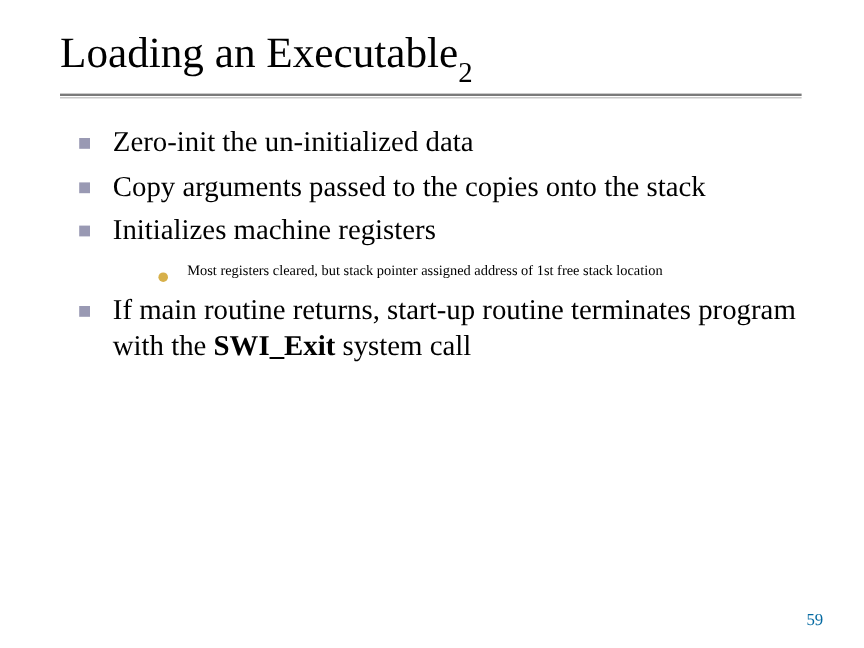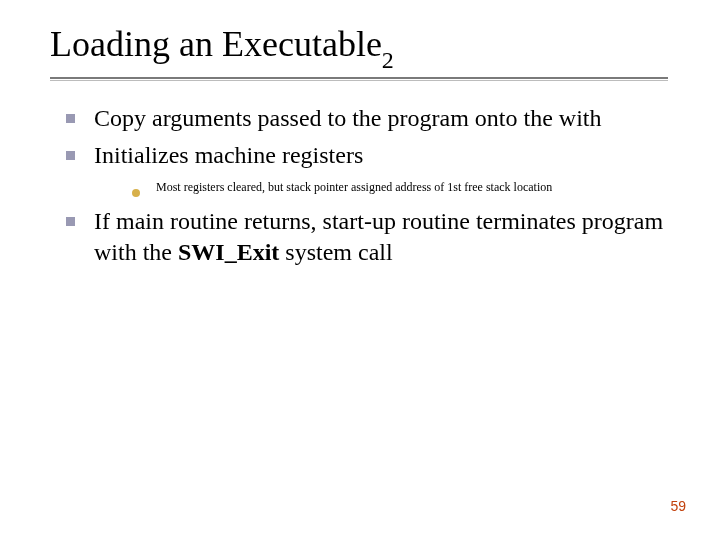--- a/index.html
+++ b/index.html
@@ -92,40 +92,41 @@
     top: 9px;
     width: 8px;
     height: 8px;
     background: #d7b04a;
     border-radius: 50%;
   }
   .bold { font-weight: bold; }
   .pagenum {
     position: absolute;
     right: 22px;
-    bottom: 26px;
-    font-family: Liberation Sans, sans-serif;
+    bottom: 14px;
+    font-family: Liberation Serif, serif;
     font-size: 14px;
-    color: #c2410c;
+    color: #0369a1;
   }
 </style>
 </head>
 <body>
 
 <div class="slide">
 
   <div class="title-wrap">
     <div class="title">
       <span>Loading an Executable</span><span class="sub">2</span>
     </div>
     <div class="rule"></div>
   </div>
 
   <ul class="level1">
-    <li><span>Copy arguments passed to the program onto the with</span></li>
+    <li><span>Zero-init the un-initialized data</span></li>
+    <li><span>Copy arguments passed to the copies onto the stack</span></li>
     <li>
       <span>Initializes machine registers</span>
       <ul class="level2">
         <li><span>Most registers cleared, but stack pointer assigned address of 1st free stack location</span></li>
       </ul>
     </li>
     <li>
       <span>If main routine returns, start-up routine terminates program with the </span><span class="bold">SWI_Exit</span><span> system call</span>
     </li>
   </ul>

